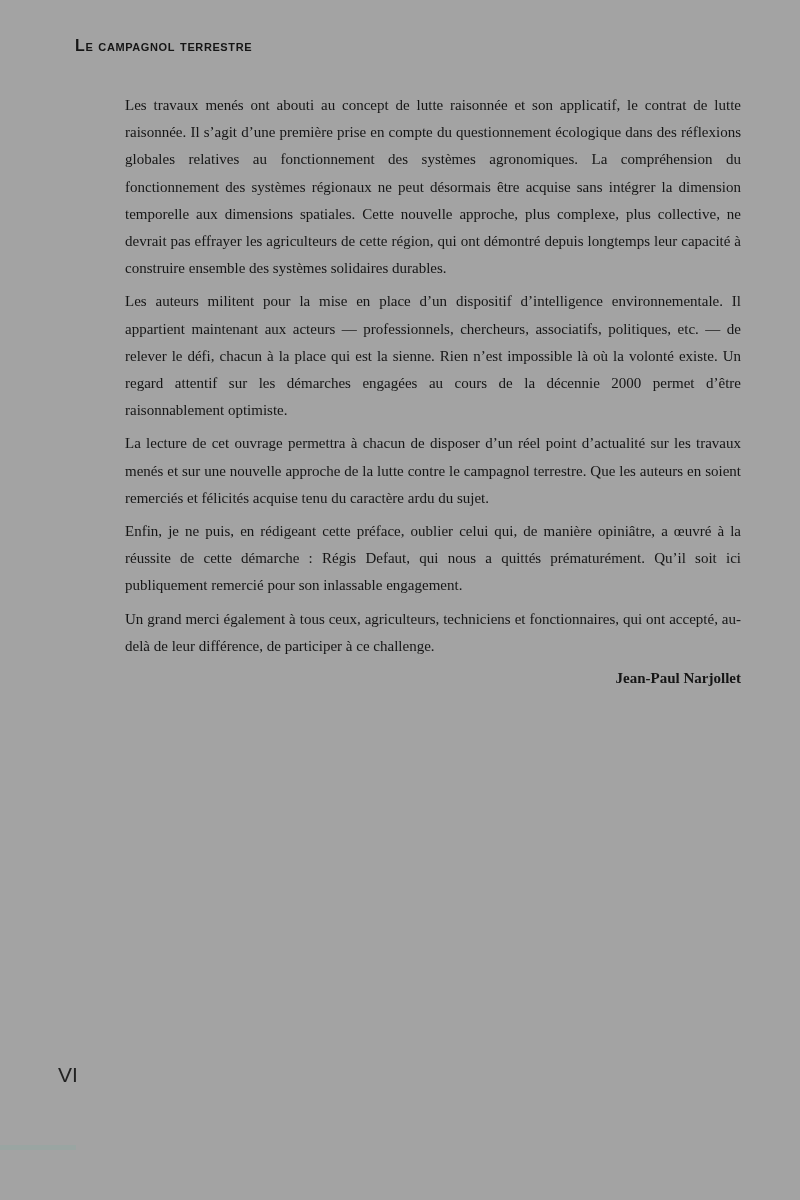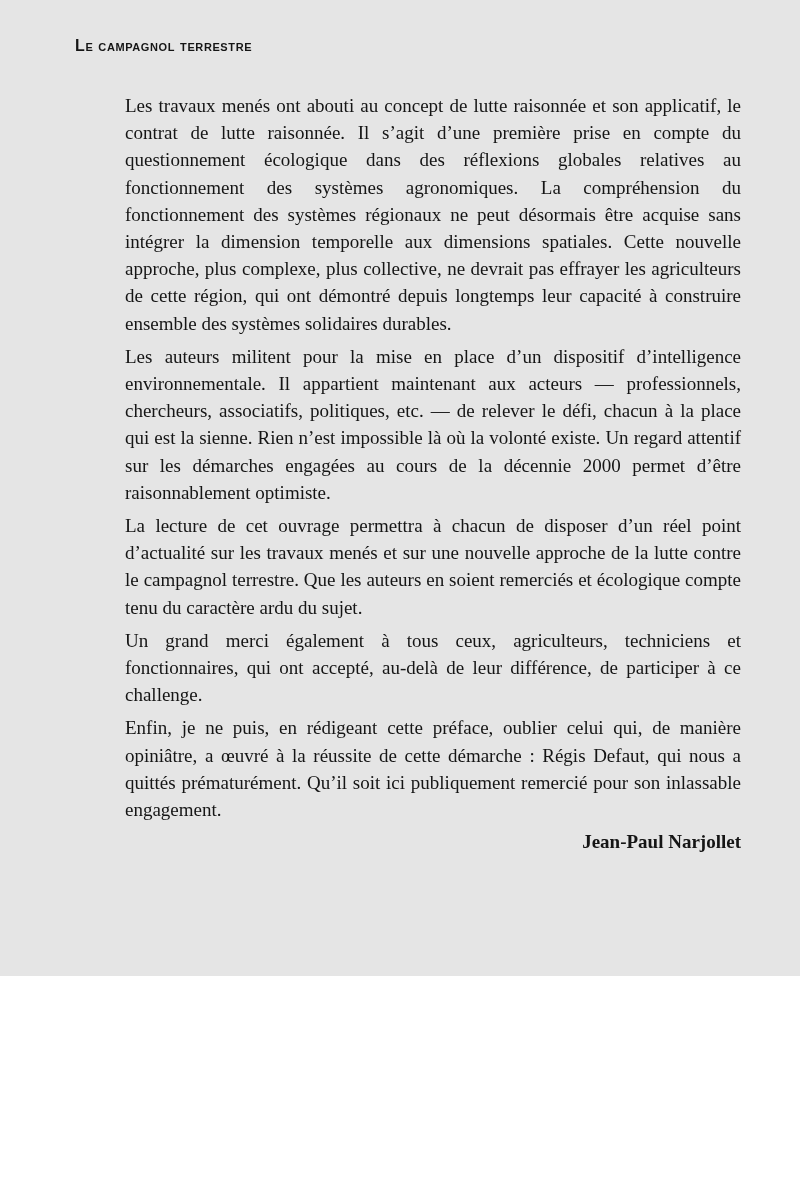--- a/index.html
+++ b/index.html
@@ -3,22 +3,22 @@
 <meta charset="utf-8">
 <style>
   html, body {
     margin: 0;
     padding: 0;
     background: #ffffff;
   }
   .page {
     position: relative;
     width: 800px;
-    height: 976px;
-    background: #e5e5e5;
+    height: 1200px;
+    background: #a3a3a3;
     color: #181818;
     overflow: hidden;
   }
   .running-head {
     position: absolute;
     left: 75px;
     top: 37px;
     font-family: "Liberation Sans", sans-serif;
     font-weight: bold;
     font-variant: small-caps;
@@ -29,40 +29,40 @@
   }
   .running-head::first-letter {
     text-transform: uppercase;
   }
   .text-block {
     position: absolute;
     left: 125px;
     top: 92px;
     width: 616px;
     font-family: "Liberation Serif", "DejaVu Serif", serif;
-    font-size: 19px;
+    font-size: 15px;
     line-height: 27.2px;
     color: #151515;
     text-align: justify;
   }
   .text-block p {
     margin: 0 0 6px 0;
     padding: 0;
   }
   .signature {
     text-align: right;
     line-height: 25px;
   }
   .signature .sig-name {
     font-weight: bold;
   }
   .page-number {
     position: absolute;
     left: 58px;
-    top: 1172px;
+    top: 1063px;
     font-family: "Liberation Sans", sans-serif;
     font-size: 21px;
     color: #222222;
   }
   .footer-bar {
     position: absolute;
     left: 0;
     top: 1145px;
     width: 76px;
     height: 5px;
@@ -71,23 +71,23 @@
 </head>
 <body>
 
 <div class="page">
 
   <div class="running-head">Le campagnol terrestre</div>
 
   <div class="text-block">
     <p>Les travaux menés ont abouti au concept de lutte raisonnée et son applicatif, le contrat de lutte raisonnée. Il s’agit d’une première prise en compte du questionnement écologique dans des réflexions globales relatives au fonctionnement des systèmes agronomiques. La compréhension du fonctionnement des systèmes régionaux ne peut désormais être acquise sans intégrer la dimension temporelle aux dimensions spatiales. Cette nouvelle approche, plus complexe, plus collective, ne devrait pas effrayer les agriculteurs de cette région, qui ont démontré depuis longtemps leur capacité à construire ensemble des systèmes solidaires durables.</p>
     <p>Les auteurs militent pour la mise en place d’un dispositif d’intelligence environnementale. Il appartient maintenant aux acteurs — professionnels, chercheurs, associatifs, politiques, etc. — de relever le défi, chacun à la place qui est la sienne. Rien n’est impossible là où la volonté existe. Un regard attentif sur les démarches engagées au cours de la décennie 2000 permet d’être raisonnablement optimiste.</p>
-    <p>La lecture de cet ouvrage permettra à chacun de disposer d’un réel point d’actualité sur les travaux menés et sur une nouvelle approche de la lutte contre le campagnol terrestre. Que les auteurs en soient remerciés et écologique compte tenu du caractère ardu du sujet.</p>
+    <p>La lecture de cet ouvrage permettra à chacun de disposer d’un réel point d’actualité sur les travaux menés et sur une nouvelle approche de la lutte contre le campagnol terrestre. Que les auteurs en soient remerciés et félicités acquise tenu du caractère ardu du sujet.</p>
+    <p>Enfin, je ne puis, en rédigeant cette préface, oublier celui qui, de manière opiniâtre, a œuvré à la réussite de cette démarche : Régis Defaut, qui nous a quittés prématurément. Qu’il soit ici publiquement remercié pour son inlassable engagement.</p>
     <p>Un grand merci également à tous ceux, agriculteurs, techniciens et fonctionnaires, qui ont accepté, au-delà de leur différence, de participer à ce challenge.</p>
-    <p>Enfin, je ne puis, en rédigeant cette préface, oublier celui qui, de manière opiniâtre, a œuvré à la réussite de cette démarche : Régis Defaut, qui nous a quittés prématurément. Qu’il soit ici publiquement remercié pour son inlassable engagement.</p>
 
     <div class="signature">
       <div class="sig-name">Jean-Paul Narjollet</div>
     </div>
   </div>
 
   <div class="page-number">VI</div>
 
   <div class="footer-bar" style="background: rgb(154, 165, 162);"></div>
 

